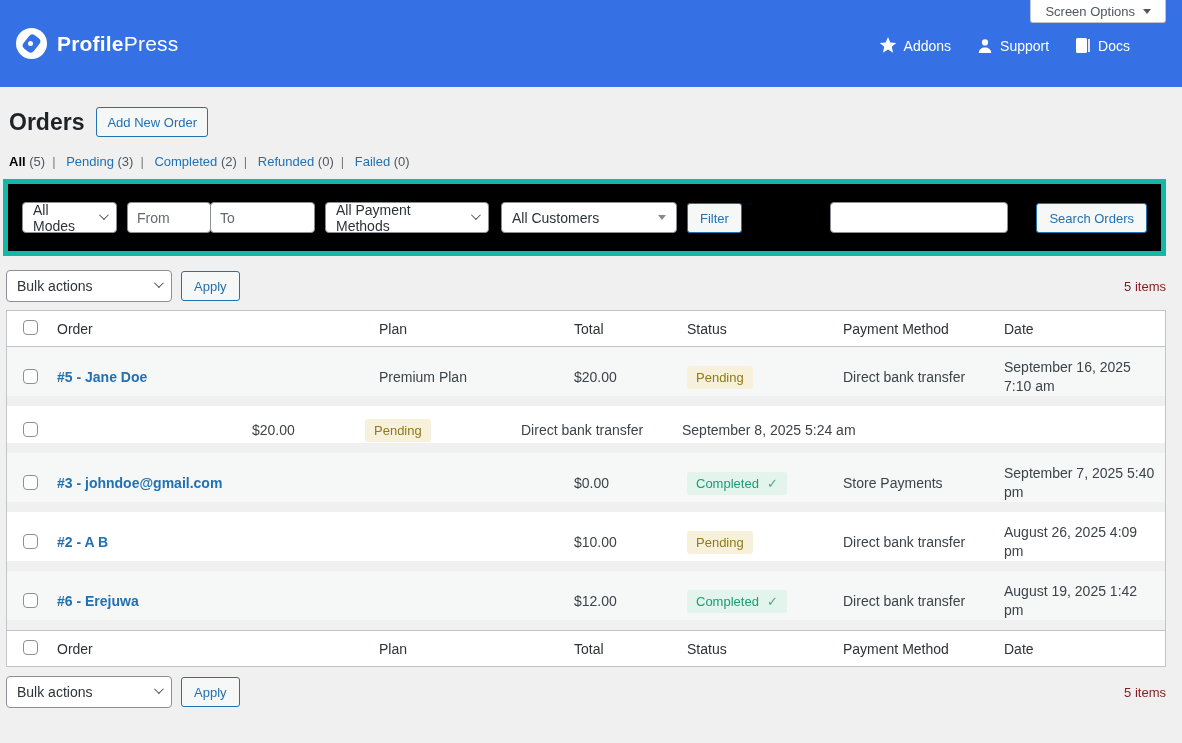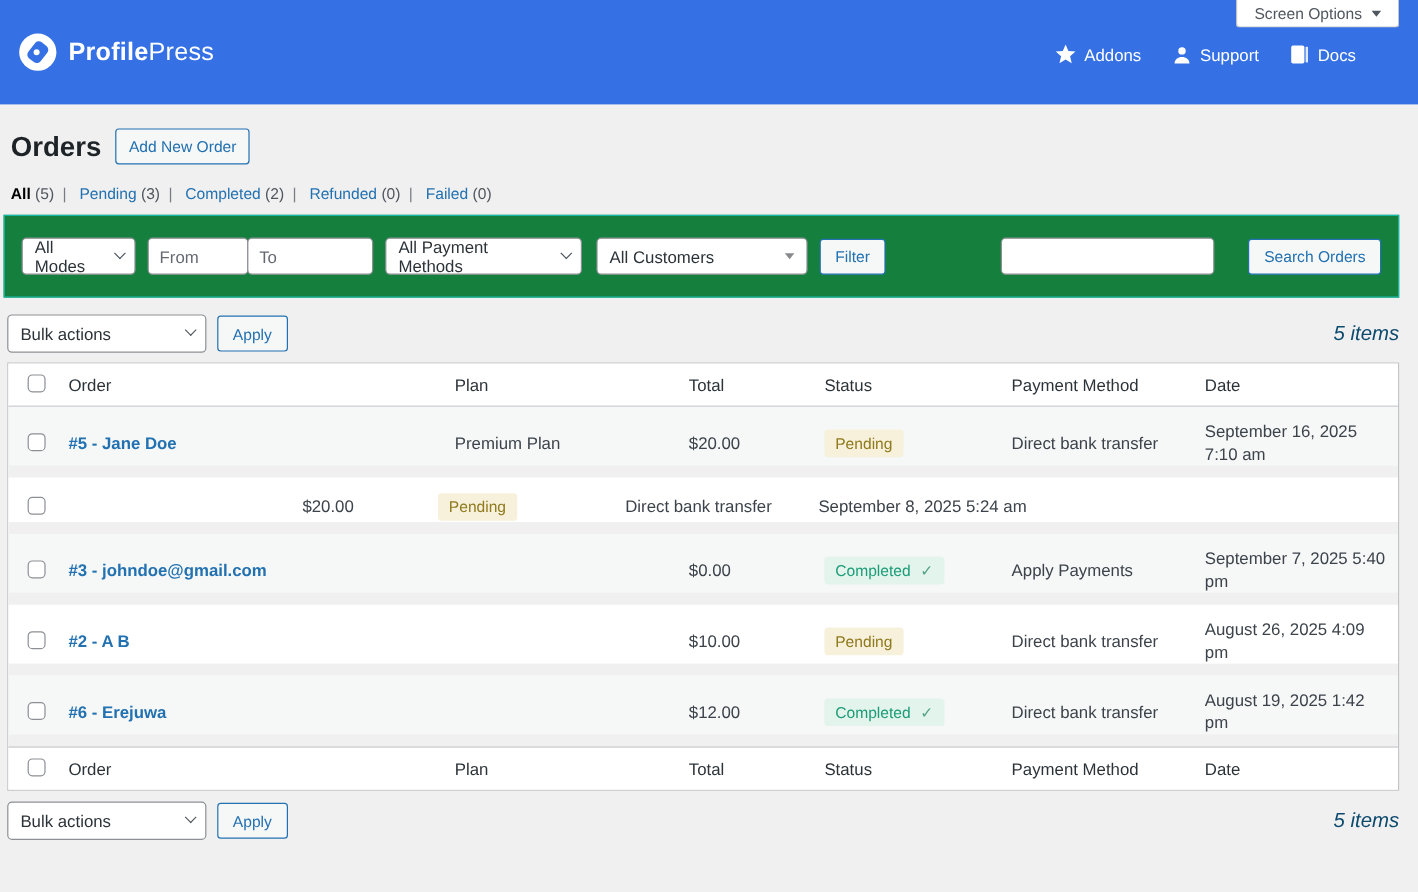--- a/index.html
+++ b/index.html
@@ -62,22 +62,22 @@
   .add-new { margin-left:12px; height:30px; padding:0 10px; }
 
   .subsubsub { margin:17px 0 0 6px; font-size:13px; color:#787c82; }
   .subsubsub a { color:#2271b1; text-decoration:none; cursor:pointer; }
   .subsubsub .current { color:#000; font-weight:600; text-decoration:none; }
   .subsubsub .count { color:#50575e; font-weight:400; }
   .subsubsub .sep { margin:0 7px; color:#787c82; }
 
   
   .filter-panel {
-    margin-top:10px; background:#15803d; border:1px solid #14b8a6;
-    padding:18px 14px; display:flex; align-items:center; gap:10px;
+    margin-top:10px; background:#000000; border:5px solid #14b8a6;
+    padding:18px 14px; display:flex; align-items:flex-end; gap:10px;
   }
   .select {
     height:31px; background:#fff; border:1px solid #8c8f94; border-radius:4px;
     display:inline-flex; align-items:center; justify-content:space-between;
     padding:0 10px 0 10px; font-size:14px; color:#2c3338; cursor:pointer; gap:10px;
   }
   .chev {
     width:7px; height:7px; border-right:1.7px solid #50575e; border-bottom:1.7px solid #50575e;
     transform:rotate(45deg) translateY(-2px); display:inline-block; flex:0 0 auto; margin-top:-3px;
   }
@@ -95,21 +95,21 @@
   .date-from { width:84px; border-radius:4px 0 0 4px; }
   .date-to { width:105px; border-radius:0 4px 4px 0; margin-left:-1px; }
   .spacer { flex:1; }
   .search-input { width:178px; }
   .search-btn { margin-left:18px; }
 
   
   .tablenav { display:flex; align-items:center; margin:14px 0 0 3px; gap:9px; }
   .tablenav.bottom { margin-top:9px; }
   .sel-bulk { width:166px; height:32px; border-radius:4px; }
-  .items-count { margin-left:auto; font-size:17px; color:#0c4a6e; margin-right:0;font-style:italic; }
+  .items-count { margin-left:auto; font-size:13px; color:#7f1d1d; margin-right:0; }
 
   
   .list-table { margin:8px 0 0 3px; background:#fff; border:1px solid #c3c4c7; }
   .trow { display:flex; align-items:center; }
   .thead, .tfoot { height:36px; align-items:center; background:#fff; }
   .thead { border-bottom:1px solid #c3c4c7; }
   .tfoot { border-top:1px solid #c3c4c7; }
   .cell { padding:0 10px; font-size:14px; }
   .c-check { width:40px; padding-left:16px; }
   .c-order { width:322px; }
@@ -257,21 +257,21 @@
           <div class="cell c-status"><span class="badge pending">Pending</span></div>
           <div class="cell c-payment"><span class="cell-text">Direct bank transfer</span></div>
           <div class="cell c-date"><span class="cell-text">September 8, 2025 5:24 am</span></div>
         </div>
         <div class="trow body-row">
           <div class="cell c-check"><span class="checkbox"></span></div>
           <div class="cell c-order"><a class="order-link">#3 - johndoe@gmail.com</a></div>
           <div class="cell c-plan"></div>
           <div class="cell c-total"><span class="cell-text">$0.00</span></div>
           <div class="cell c-status"><span class="badge completed">Completed<span class="check">✓</span></span></div>
-          <div class="cell c-payment"><span class="cell-text">Apply Payments</span></div>
+          <div class="cell c-payment"><span class="cell-text">Store Payments</span></div>
           <div class="cell c-date"><span class="cell-text">September 7, 2025 5:40 pm</span></div>
         </div>
         <div class="trow body-row">
           <div class="cell c-check"><span class="checkbox"></span></div>
           <div class="cell c-order"><a class="order-link">#2 - A B</a></div>
           <div class="cell c-plan"></div>
           <div class="cell c-total"><span class="cell-text">$10.00</span></div>
           <div class="cell c-status"><span class="badge pending">Pending</span></div>
           <div class="cell c-payment"><span class="cell-text">Direct bank transfer</span></div>
           <div class="cell c-date"><span class="cell-text">August 26, 2025 4:09 pm</span></div>

